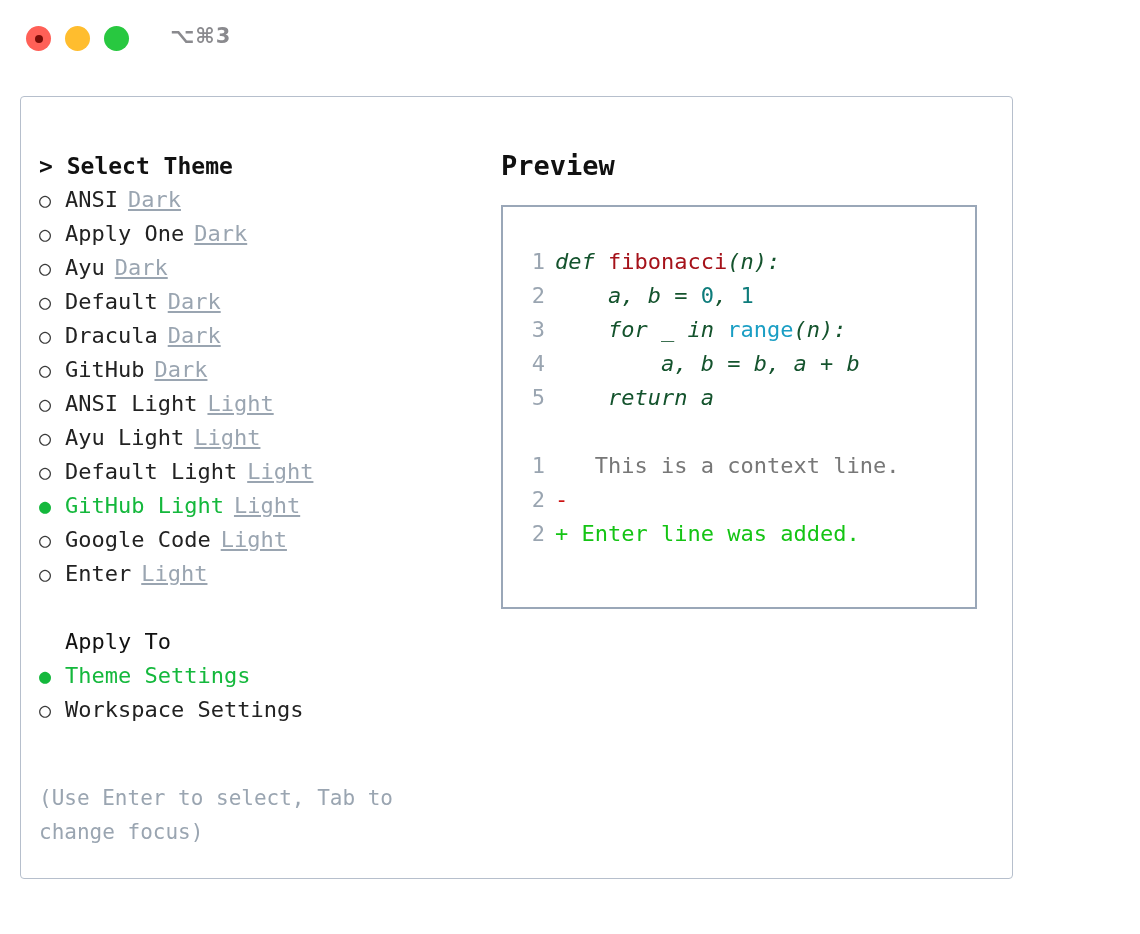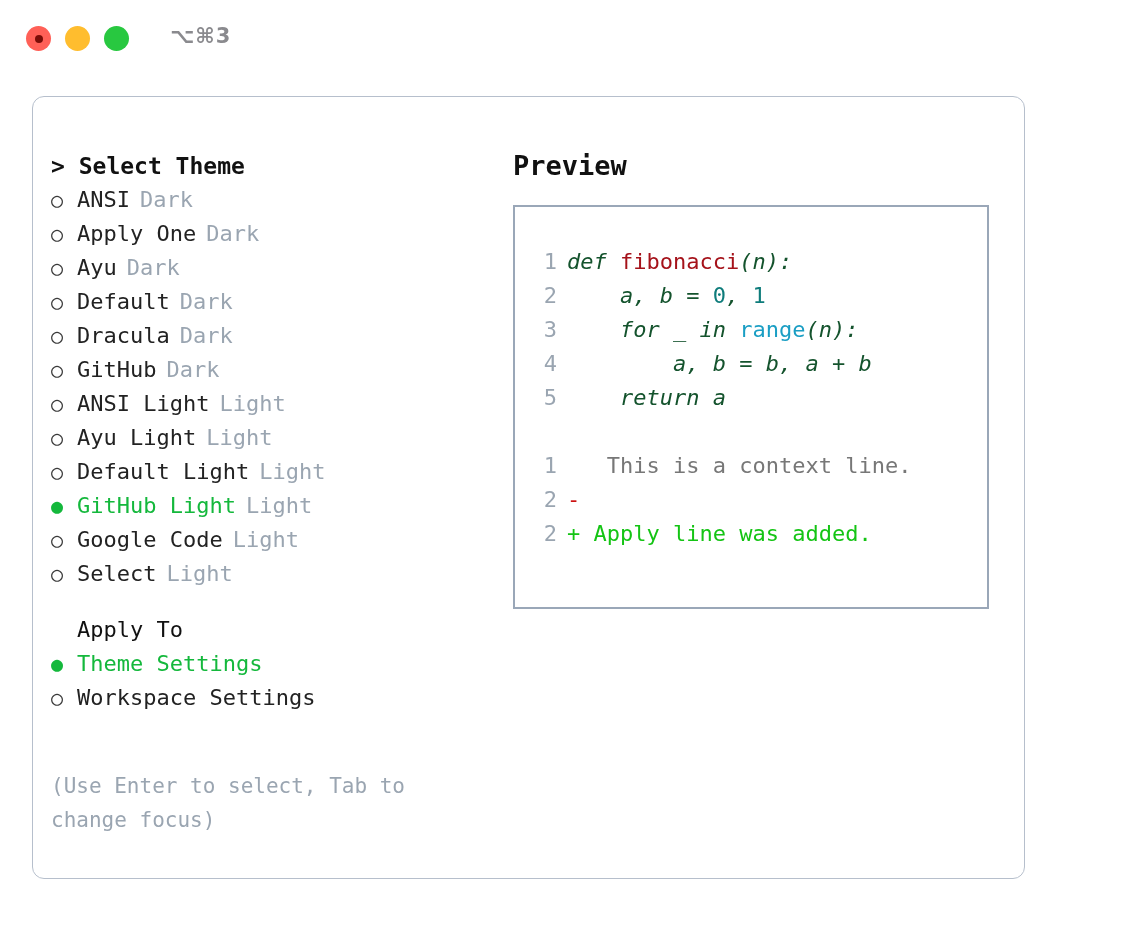--- a/index.html
+++ b/index.html
@@ -65,26 +65,26 @@
     font-size: 21px;
     font-weight: 600;
     color: #8a8a8e;
     letter-spacing: 1px;
     white-space: pre;
   }
 
   
   .panel {
     position: absolute;
-    left: 32px;
+    left: 20px;
     top: 96px;
     width: 993px;
     height: 783px;
     border: 1px solid #b6bfcc;
-    border-radius: 12px;
+    border-radius: 4px;
     background: #ffffff;
     box-sizing: border-box;
   }
 
   
   .left-col {
     position: absolute;
     left: 18px;
     top: 52px;
     width: 440px;
@@ -113,24 +113,25 @@
     font-size: 20px;
     color: #3a3a3a;
     line-height: 34px;
   }
   .bullet.on { color: #14b83c; }
   .opt-label { color: #222222; }
   .opt-label.sel { color: #14b83c; }
   .opt-suffix {
     color: #9aa5b1;
     padding-left: 10px;
+    text-decoration: underline;
   }
 
   .applyto {
-    margin-top: 22px;
+    margin-top: 34px;
   }
   .applyto-header {
     font-size: 22px;
     color: #111111;
     line-height: 34px;
     padding-left: 26px;
     white-space: pre;
   }
   .hint {
     margin-top: 54px;
@@ -208,21 +209,21 @@
           <div class="opt-row"><span class="bullet">○</span><span class="opt-label">Apply One</span><span class="opt-suffix">Dark</span></div>
           <div class="opt-row"><span class="bullet">○</span><span class="opt-label">Ayu</span><span class="opt-suffix">Dark</span></div>
           <div class="opt-row"><span class="bullet">○</span><span class="opt-label">Default</span><span class="opt-suffix">Dark</span></div>
           <div class="opt-row"><span class="bullet">○</span><span class="opt-label">Dracula</span><span class="opt-suffix">Dark</span></div>
           <div class="opt-row"><span class="bullet">○</span><span class="opt-label">GitHub</span><span class="opt-suffix">Dark</span></div>
           <div class="opt-row"><span class="bullet">○</span><span class="opt-label">ANSI Light</span><span class="opt-suffix">Light</span></div>
           <div class="opt-row"><span class="bullet">○</span><span class="opt-label">Ayu Light</span><span class="opt-suffix">Light</span></div>
           <div class="opt-row"><span class="bullet">○</span><span class="opt-label">Default Light</span><span class="opt-suffix">Light</span></div>
           <div class="opt-row"><span class="bullet on">●</span><span class="opt-label sel">GitHub Light</span><span class="opt-suffix">Light</span></div>
           <div class="opt-row"><span class="bullet">○</span><span class="opt-label">Google Code</span><span class="opt-suffix">Light</span></div>
-          <div class="opt-row"><span class="bullet">○</span><span class="opt-label">Select</span><span class="opt-suffix">Light</span></div>
+          <div class="opt-row"><span class="bullet">○</span><span class="opt-label">Enter</span><span class="opt-suffix">Light</span></div>
         </div>
 
       <div class="applyto">
         <div class="applyto-header">Apply To</div>
         <div id="apply-list">
             <div class="opt-row"><span class="bullet on">●</span><span class="opt-label sel">Theme Settings</span></div>
             <div class="opt-row"><span class="bullet">○</span><span class="opt-label">Workspace Settings</span></div>
           </div>
       </div>
 
@@ -237,19 +238,19 @@
             <div class="code-line"><span class="ln">1</span><span class="code-text">def </span><span class="tok-fn">fibonacci</span><span class="code-text">(n):</span></div>
             <div class="code-line"><span class="ln">2</span><span class="code-text">    a, b = </span><span class="tok-num">0</span><span class="code-text">, </span><span class="tok-num">1</span></div>
             <div class="code-line"><span class="ln">3</span><span class="code-text">    for _ in </span><span class="tok-bi">range</span><span class="code-text">(n):</span></div>
             <div class="code-line"><span class="ln">4</span><span class="code-text">        a, b = b, a + b</span></div>
             <div class="code-line"><span class="ln">5</span><span class="code-text">    return a</span></div>
           </div>
         <div class="spacer-line"></div>
         <div id="diff-block">
             <div class="code-line"><span class="ln">1</span><span class="diff-ctx"> </span><span class="diff-ctx">  This is a context line.</span></div>
             <div class="code-line"><span class="ln">2</span><span class="diff-del">-</span></div>
-            <div class="code-line"><span class="ln">2</span><span class="diff-add">+</span><span class="diff-add"> Apply line was added.</span></div>
+            <div class="code-line"><span class="ln">2</span><span class="diff-add">+</span><span class="diff-add"> Enter line was added.</span></div>
           </div>
       </div>
     </div>
 
   </div>
 </div>
 
 </body></html>

